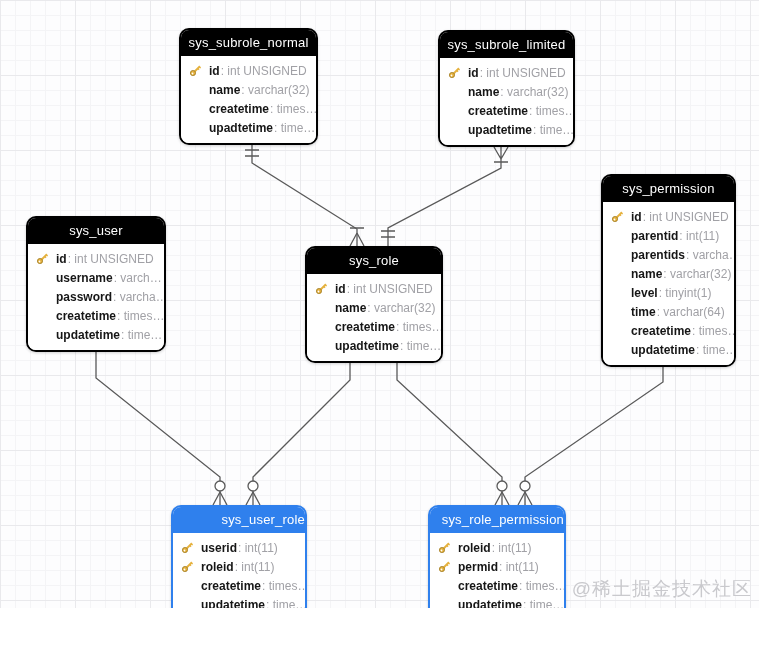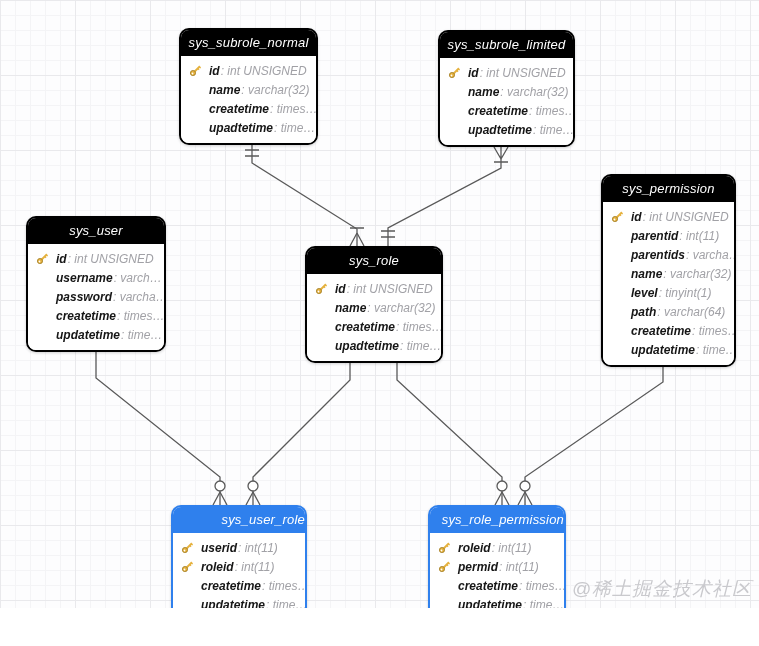--- a/index.html
+++ b/index.html
@@ -10,21 +10,20 @@
   }
   #canvas{
     position:relative;width:759px;height:608px;overflow:hidden;
     background-color:#fdfdfe;
     background-image:
       linear-gradient(var(--grid_major) 1px, transparent 1px),
       linear-gradient(90deg, var(--grid_major) 1px, transparent 1px),
       linear-gradient(var(--grid_minor) 1px, transparent 1px),
       linear-gradient(90deg, var(--grid_minor) 1px, transparent 1px);
     background-size:75px 75px,75px 75px,15px 15px,15px 15px;
-    font-style:italic;
   }
   #edges{position:absolute;left:0;top:0;color:var(--line);}
   #edges path{fill:none;stroke:currentColor;stroke-width:1.3;}
   #edges circle{fill:#ffffff;stroke:currentColor;stroke-width:1.3;}
 
   .table{
     position:absolute;
     background:#ffffff;
     border:2px solid #000;
     border-radius:10px;
@@ -265,21 +264,21 @@
           <span class="fname">name</span>
           <span class="ftype">: varchar(32)</span>
         </div>
         <div class="row">
           <span class="icon"></span>
           <span class="fname">level</span>
           <span class="ftype">: tinyint(1)</span>
         </div>
         <div class="row">
           <span class="icon"></span>
-          <span class="fname">path</span>
+          <span class="fname">time</span>
           <span class="ftype">: varchar(64)</span>
         </div>
         <div class="row">
           <span class="icon"></span>
           <span class="fname">createtime</span>
           <span class="ftype">: times…</span>
         </div>
         <div class="row">
           <span class="icon"></span>
           <span class="fname">updatetime</span>

